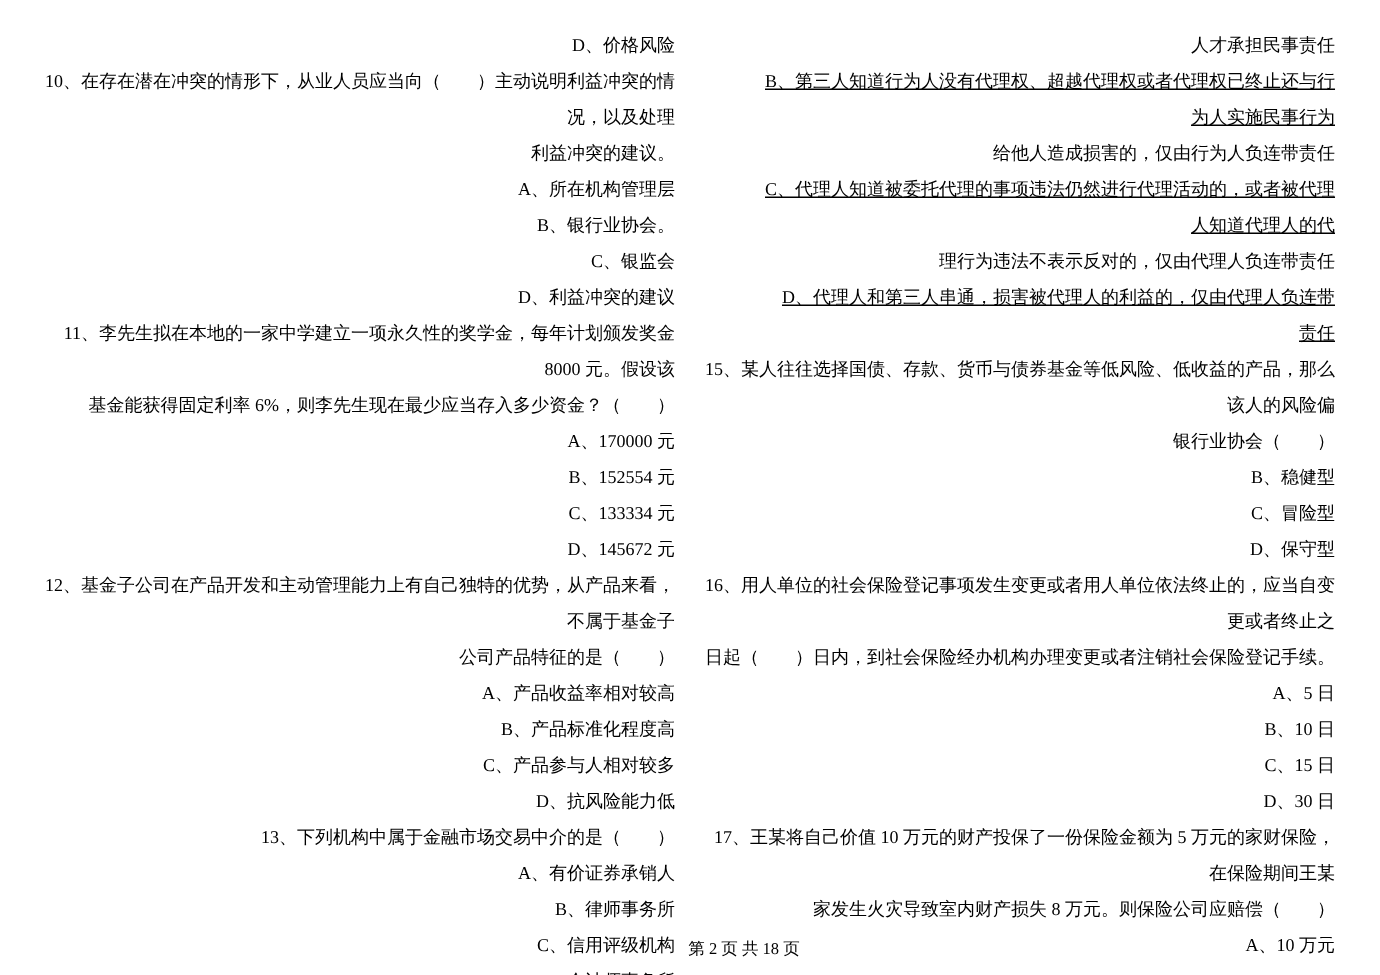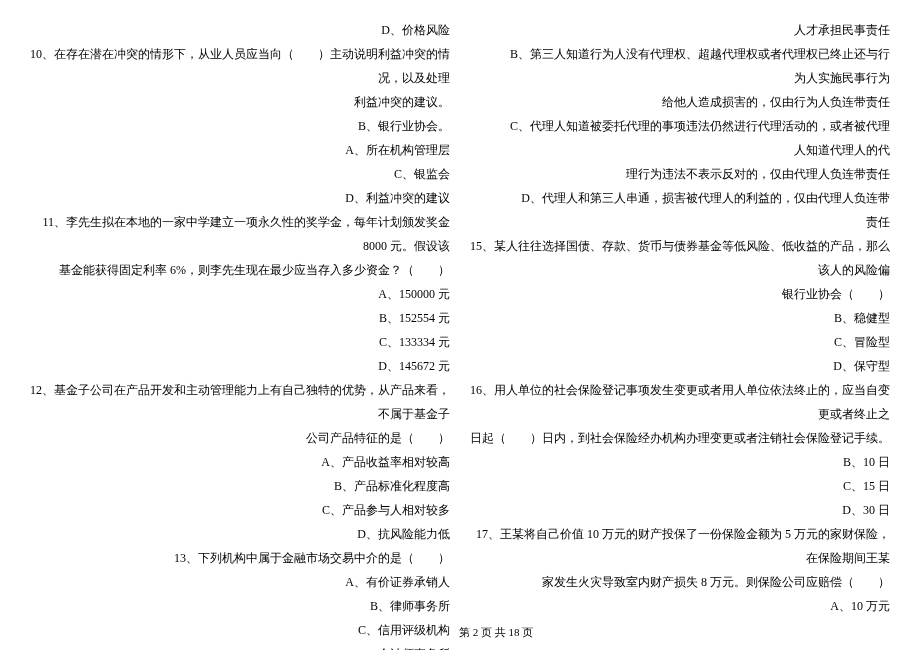--- a/index.html
+++ b/index.html
@@ -21,20 +21,21 @@
       display: flex;
       padding: 18px 30px 0 30px;
       gap: 20px;
     }
     .column {
       flex: 1;
       line-height: 2.0;
     }
     .indent-1 {
       padding-left: 40px;
+      text-decoration: underline;
     }
     .indent-2 {
       padding-left: 56px;
     }
     .footer {
       position: absolute;
       bottom: 10px;
       left: 0;
       width: 100%;
       text-align: center;
@@ -48,27 +49,27 @@
   </style>
 </head>
 <body>
 
 <div class="page">
 
   <div class="column">
     <p class="indent-2">D、价格风险</p>
     <p>10、在存在潜在冲突的情形下，从业人员应当向（　　）主动说明利益冲突的情况，以及处理</p>
     <p>利益冲突的建议。</p>
+    <p class="indent-2">A、所在机构管理层</p>
     <p class="indent-2">B、银行业协会。</p>
-    <p class="indent-2">A、所在机构管理层</p>
     <p class="indent-2">C、银监会</p>
     <p class="indent-2">D、利益冲突的建议</p>
     <p>11、李先生拟在本地的一家中学建立一项永久性的奖学金，每年计划颁发奖金 8000 元。假设该</p>
     <p>基金能获得固定利率 6%，则李先生现在最少应当存入多少资金？（　　）</p>
-    <p class="indent-2">A、150000 元</p>
+    <p class="indent-2">A、170000 元</p>
     <p class="indent-2">B、152554 元</p>
     <p class="indent-2">C、133334 元</p>
     <p class="indent-2">D、145672 元</p>
     <p>12、基金子公司在产品开发和主动管理能力上有自己独特的优势，从产品来看，不属于基金子</p>
     <p>公司产品特征的是（　　）</p>
     <p class="indent-2">A、产品收益率相对较高</p>
     <p class="indent-2">B、产品标准化程度高</p>
     <p class="indent-2">C、产品参与人相对较多</p>
     <p class="indent-2">D、抗风险能力低</p>
     <p>13、下列机构中属于金融市场交易中介的是（　　）</p>
@@ -86,20 +87,21 @@
     <p class="indent-1">C、代理人知道被委托代理的事项违法仍然进行代理活动的，或者被代理人知道代理人的代</p>
     <p>理行为违法不表示反对的，仅由代理人负连带责任</p>
     <p class="indent-1">D、代理人和第三人串通，损害被代理人的利益的，仅由代理人负连带责任</p>
     <p>15、某人往往选择国债、存款、货币与债券基金等低风险、低收益的产品，那么该人的风险偏</p>
     <p>银行业协会（　　）</p>
     <p class="indent-2">B、稳健型</p>
     <p class="indent-2">C、冒险型</p>
     <p class="indent-2">D、保守型</p>
     <p>16、用人单位的社会保险登记事项发生变更或者用人单位依法终止的，应当自变更或者终止之</p>
     <p>日起（　　）日内，到社会保险经办机构办理变更或者注销社会保险登记手续。</p>
+    <p class="indent-2">A、5 日</p>
     <p class="indent-2">B、10 日</p>
     <p class="indent-2">C、15 日</p>
     <p class="indent-2">D、30 日</p>
     <p>17、王某将自己价值 10 万元的财产投保了一份保险金额为 5 万元的家财保险，在保险期间王某</p>
     <p>家发生火灾导致室内财产损失 8 万元。则保险公司应赔偿（　　）</p>
     <p class="indent-2">A、10 万元</p>
 
   </div>
 
 </div>

